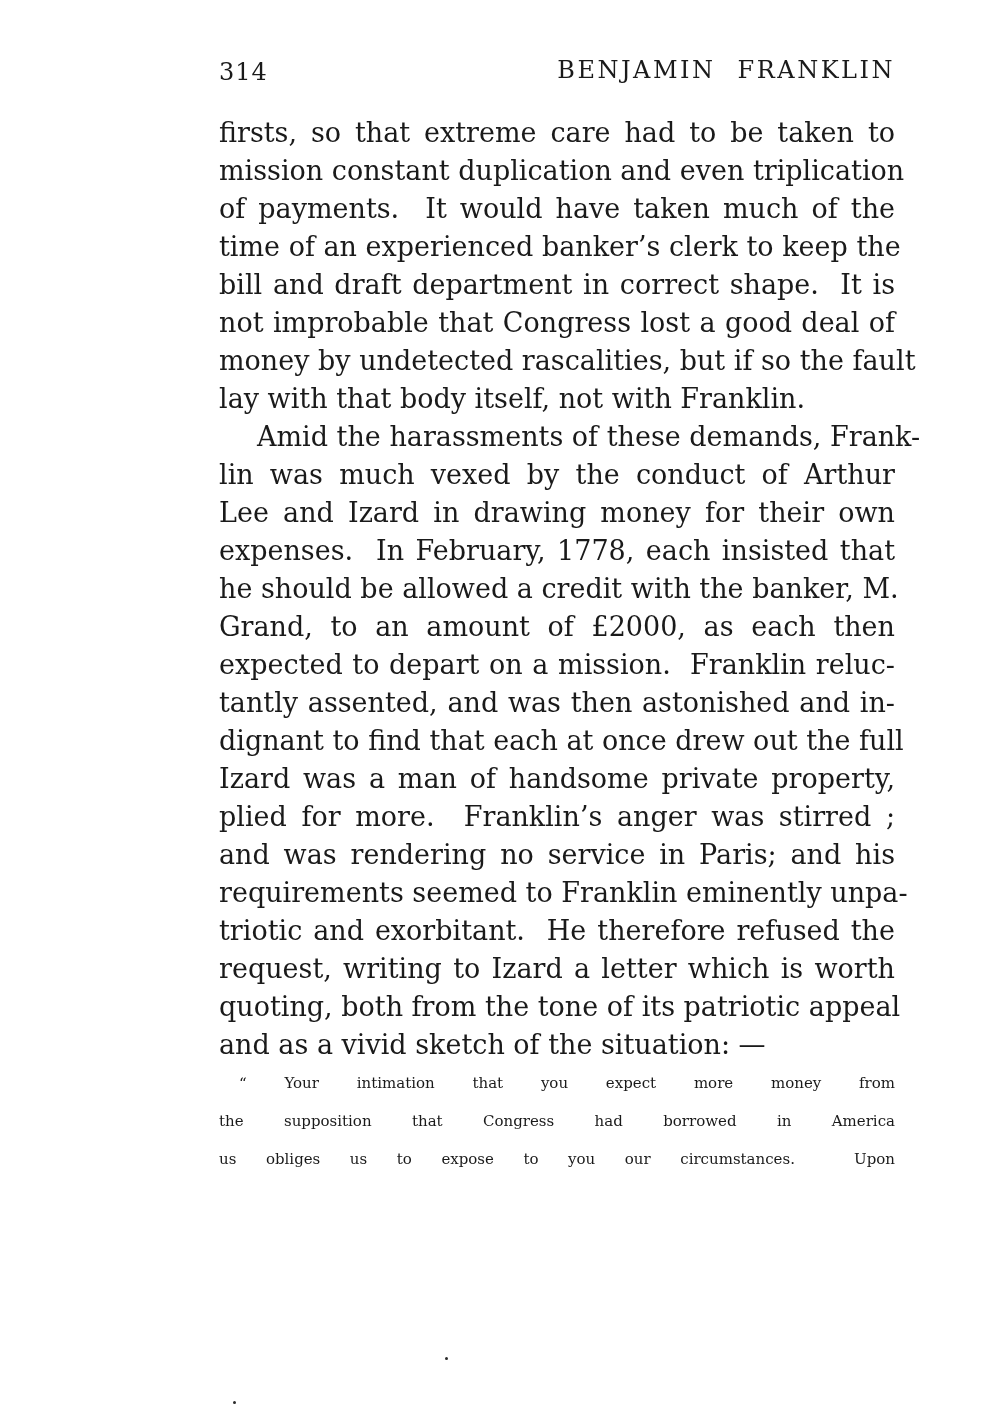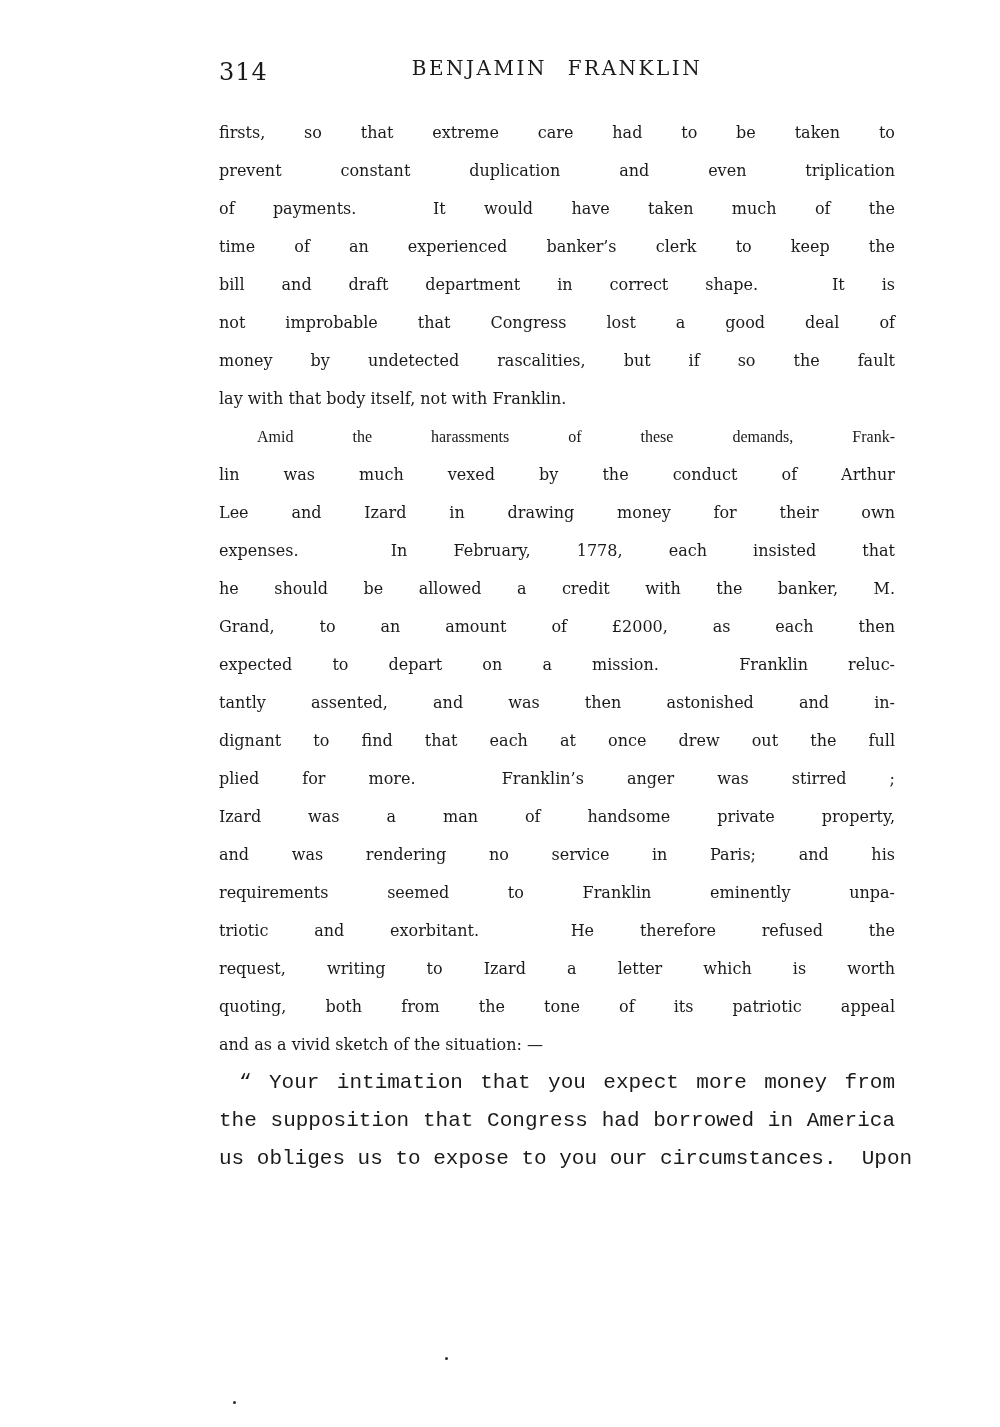--- a/index.html
+++ b/index.html
@@ -25,22 +25,22 @@
   }
   .page-number {
     position: absolute;
     left: 0;
     top: 2px;
     font-size: 24px;
     letter-spacing: 1px;
   }
   .running-header {
     display: block;
-    text-align: center;
-    font-size: 20px;
+    text-align: right;
+    font-size: 24px;
     letter-spacing: 2.5px;
     word-spacing: 12px;
   }
   .text-column {
     position: absolute;
     left: 219px;
     top: 114px;
     width: 676px;
   }
   .paragraph {
@@ -48,32 +48,30 @@
   }
   .line {
     text-align: justify;
     text-align-last: justify;
     line-height: 38px;
     height: 38px;
     white-space: nowrap;
     overflow: visible;
   }
   .body-text .line {
-    font-size: 16px;
+    font-size: 27px;
   }
   .quote-text .line {
-    font-size: 21px;
-    font-family: Liberation Mono, monospace;
+    font-size: 15px;
   }
   .line.para-end {
     text-align-last: left;
   }
   .body-text .line.indent {
     padding-left: 38px;
-    font-family: Liberation Serif, serif;
   }
   .quote-text .line.indent {
     padding-left: 20px;
   }
   .speck {
     position: absolute;
     width: 3px;
     height: 3px;
     background: #2a2a2a;
     border-radius: 50%;
@@ -87,40 +85,40 @@
 <div class="page">
 
   <div class="page-header">
     <span class="page-number">314</span>
     <span class="running-header">BENJAMIN FRANKLIN</span>
   </div>
 
   <div class="text-column">
       <div class="paragraph body-text">
         <div class="line">firsts, so that extreme care had to be taken to</div>
-        <div class="line">prevent constant duplication and even triplication</div>
+        <div class="line">mission constant duplication and even triplication</div>
         <div class="line">of payments.&nbsp; It would have taken much of the</div>
         <div class="line">time of an experienced banker’s clerk to keep the</div>
         <div class="line">bill and draft department in correct shape.&nbsp; It is</div>
         <div class="line">not improbable that Congress lost a good deal of</div>
         <div class="line">money by undetected rascalities, but if so the fault</div>
         <div class="line para-end">lay with that body itself, not with Franklin.</div>
       </div>
       <div class="paragraph body-text">
         <div class="line indent">Amid the harassments of these demands, Frank-</div>
         <div class="line">lin was much vexed by the conduct of Arthur</div>
         <div class="line">Lee and Izard in drawing money for their own</div>
         <div class="line">expenses.&nbsp; In February, 1778, each insisted that</div>
         <div class="line">he should be allowed a credit with the banker, M.</div>
         <div class="line">Grand, to an amount of £2000, as each then</div>
         <div class="line">expected to depart on a mission.&nbsp; Franklin reluc-</div>
         <div class="line">tantly assented, and was then astonished and in-</div>
         <div class="line">dignant to find that each at once drew out the full</div>
+        <div class="line">Izard was a man of handsome private property,</div>
         <div class="line">plied for more.&nbsp; Franklin’s anger was stirred ;</div>
-        <div class="line">Izard was a man of handsome private property,</div>
         <div class="line">and was rendering no service in Paris; and his</div>
         <div class="line">requirements seemed to Franklin eminently unpa-</div>
         <div class="line">triotic and exorbitant.&nbsp; He therefore refused the</div>
         <div class="line">request, writing to Izard a letter which is worth</div>
         <div class="line">quoting, both from the tone of its patriotic appeal</div>
         <div class="line para-end">and as a vivid sketch of the situation: —</div>
       </div>
       <div class="paragraph quote-text">
         <div class="line indent">“ Your intimation that you expect more money from</div>
         <div class="line">the supposition that Congress had borrowed in America</div>

